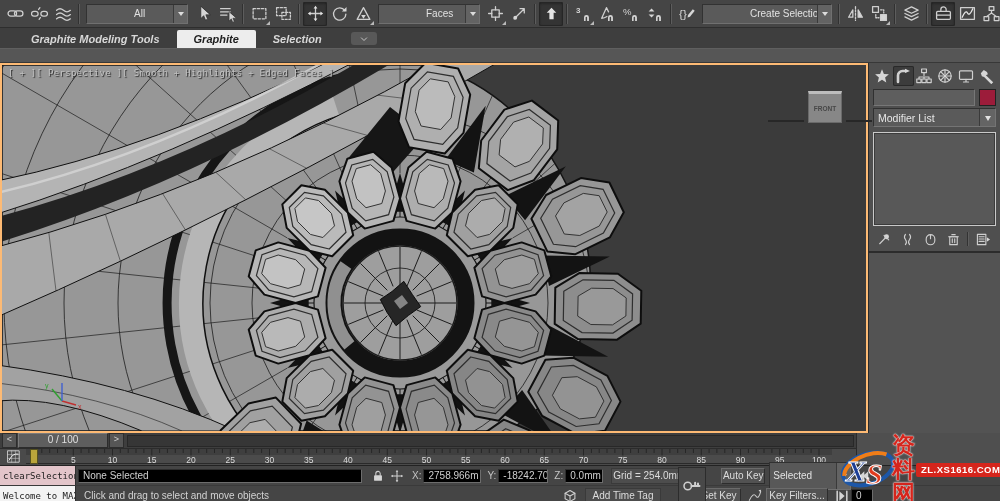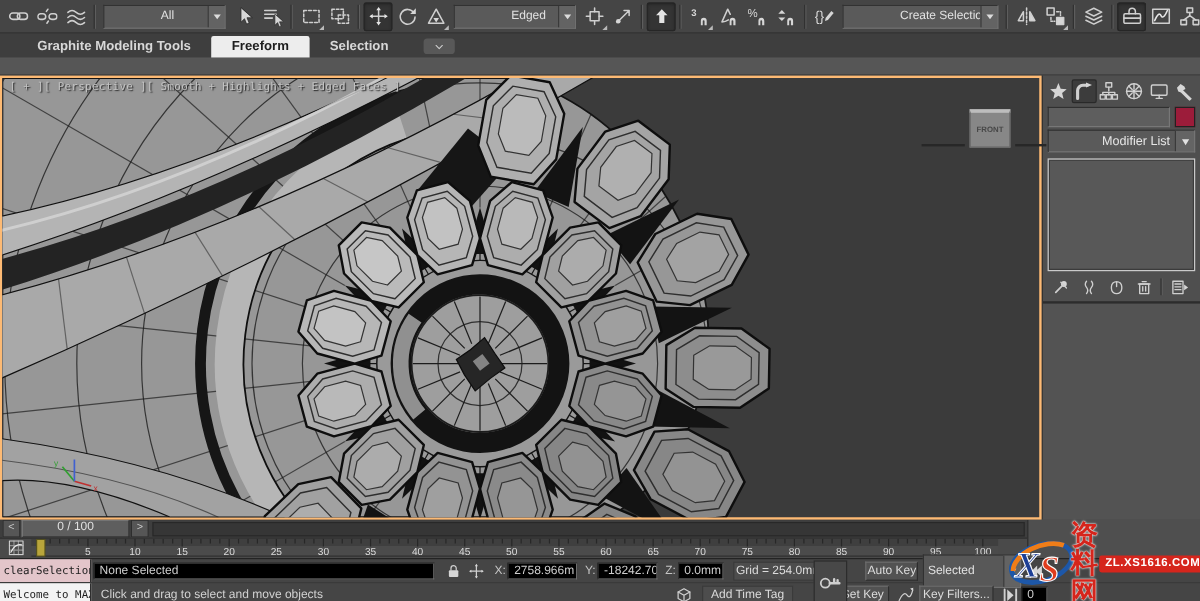--- a/index.html
+++ b/index.html
@@ -49,21 +49,21 @@
   #panel-tabs{height:23px;display:flex;align-items:center;padding:1px 3px 0;}
   .ptab{flex:1;height:20px;display:flex;align-items:center;justify-content:center;border-radius:2px;}
   .ptab svg{width:16px;height:16px;}
   .ptab.active{background:#3c3c3c;box-shadow:inset 0 0 0 1px #292929;}
   .prow{display:flex;align-items:center;padding:2px 4px;gap:4px;}
   .namefield{flex:1;height:15px;background:#5e5e5e;border:1px solid #303030;border-bottom-color:#777;
        border-right-color:#777;}
   .swatch{width:15px;height:15px;border:1px solid #222;}
   .pdd{flex:1;height:17px;background:#5a5a5a;border:1px solid #313131;border-bottom-color:#747474;
        border-right-color:#747474;display:flex;align-items:center;}
-  .pdd-label{flex:1;font-size:10.5px;color:#e6e6e6;padding:0 4px;white-space:nowrap;text-align:right;}
+  .pdd-label{flex:1;font-size:10.5px;color:#e6e6e6;padding:0 4px;white-space:nowrap;}
   .pdd-arrow{width:15px;height:100%;background:#646464;border-left:1px solid #3a3a3a;
        display:flex;align-items:center;justify-content:center;}
   .pdd-arrow::after{content:'';border:3.5px solid transparent;border-top:5px solid #e2e2e2;margin-top:5px;}
   #stackbox{margin:3px 4px 2px;height:92px;background:#585858;border:1px solid #c9c9c9;
        box-shadow:inset 0 0 0 1px #3b3b3b;}
   #stackbtns{height:22px;display:flex;align-items:center;padding:0 5px;gap:3px;}
   .sbtn{width:20px;height:18px;display:flex;align-items:center;justify-content:center;}
   .sbtn svg{width:15px;height:15px;}
   .ssep{width:0;height:14px;border-left:1px solid #333;border-right:1px solid #5e5e5e;margin:0 1px;}
   #rollout{flex:1;background:#535353;border-top:2px solid #2c2c2c;margin-top:1px;}
@@ -183,21 +183,21 @@
           <path d="M14.6 1.8v4.4h-4.4z" fill="#d6d6d6" stroke="none"></path>
         </svg>
       </div>
       <div class="tbtn flyout">
         <svg viewBox="0 0 16 16" fill="none" stroke="#cfcfcf" stroke-width="1.2" stroke-linecap="round" stroke-linejoin="round">
           <path d="M2 13.5L8 2.5l6 11z"></path>
           <path d="M5.8 9.5h4.4L8 13z" fill="#d6d6d6" stroke="none"></path>
         </svg>
       </div>
       <div class="tdd" style="width: 56px;">
-        <span class="tdd-label">Edged</span>
+        <span class="tdd-label">Faces</span>
         <span class="tdd-arrow"></span>
       </div>
       <div class="tbtn flyout">
         <svg viewBox="0 0 16 16" fill="none" stroke="#cfcfcf" stroke-width="1.2" stroke-linecap="round" stroke-linejoin="round">
           <rect x="4.5" y="4.5" width="7" height="7"></rect>
           <path d="M8 1.5v3M8 11.5v3M1.5 8h3M11.5 8h3"></path>
         </svg>
       </div>
       <div class="tbtn">
         <svg viewBox="0 0 16 16" fill="none" stroke="#cfcfcf" stroke-width="1.2" stroke-linecap="round" stroke-linejoin="round">
@@ -315,23 +315,23 @@
       <div class="tsep"></div>
       <div class="tbtn flyout">
         <svg viewBox="0 0 16 16" fill="none" stroke="#cfcfcf" stroke-width="1.2" stroke-linecap="round" stroke-linejoin="round">
           <path d="M4.2 7.6c0-2 7.6-2 7.6 0a3.8 3.8 0 0 1-7.6 0z" fill="#d6d6d6" stroke="none"></path>
           <path d="M11.8 8.4l2.7-1.5M4.2 8.4L1.6 6.9M6.2 6Q8 4.4 9.8 6"></path>
         </svg>
       </div>
     </div>
 
   <div id="ribbon-tabs">
-    <span id="rtabs-holder" style="display:flex;align-items:flex-end;">
+    <span id="rtabs-holder" style="display:flex;align-items:flex-end;font-style:italic;">
         <span class="rtab">Graphite Modeling Tools</span>
-        <span class="rtab active">Freeform</span>
+        <span class="rtab active">Graphite</span>
         <span class="rtab">Selection</span>
       </span>
     <span id="ribbon-min">
         <svg viewBox="0 0 16 16" fill="none" stroke="#cfcfcf" stroke-width="1.2" stroke-linecap="round" stroke-linejoin="round">
           <path d="M4.5 6.5l3.5 3.5 3.5-3.5"></path>
         </svg>
       </span>
   </div>
   <div id="ribbon-strip"></div>
 

